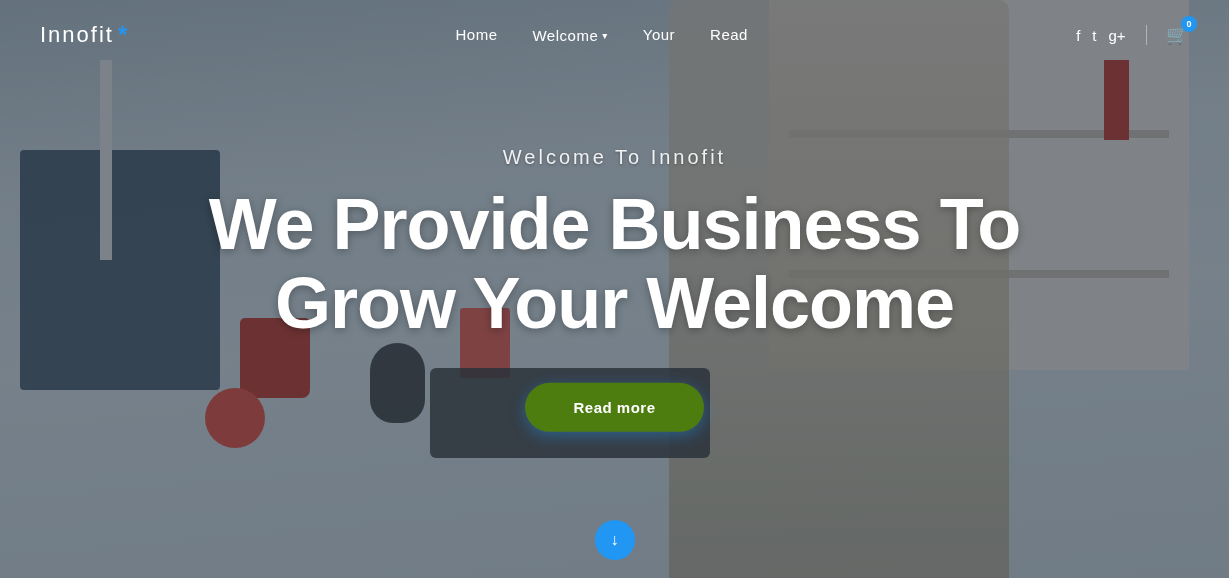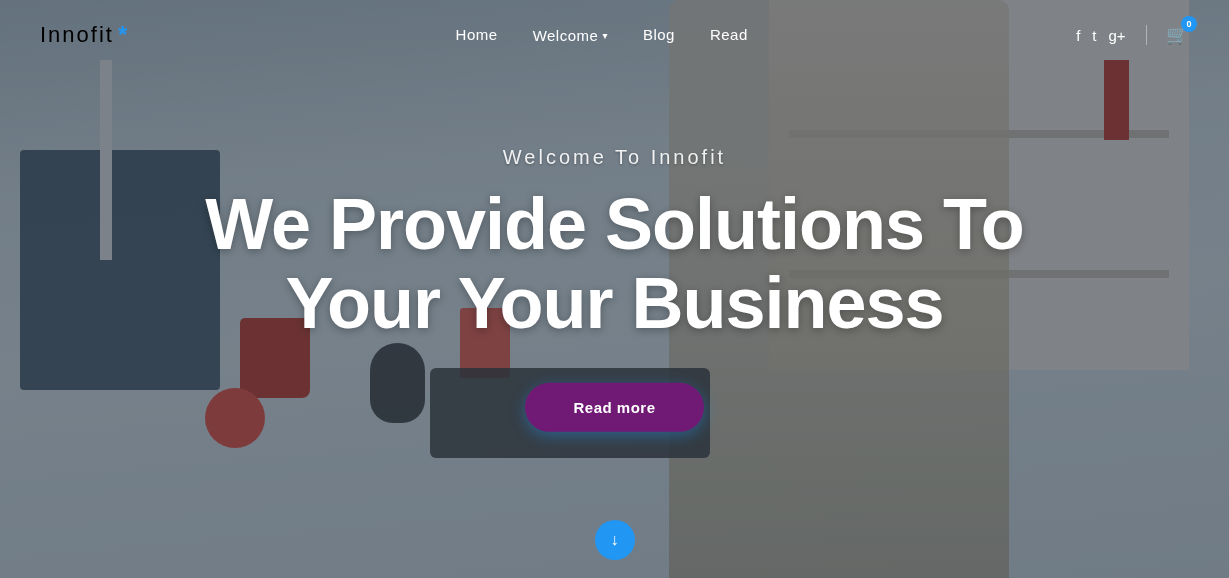--- a/index.html
+++ b/index.html
@@ -201,21 +201,21 @@
       z-index: 10;
     }
 
     .logo {
       display: flex;
       align-items: center;
       gap: 2px;
     }
 
     .logo-text {
-      color: #000000;
+      color: #ffffff;
       font-size: 22px;
       font-weight: 400;
       letter-spacing: 2px;
     }
 
     .logo-asterisk {
       color: #2196F3;
       font-size: 24px;
       font-weight: 700;
       margin-left: 2px;
@@ -324,21 +324,21 @@
       font-size: 72px;
       font-weight: 800;
       line-height: 1.1;
       text-shadow: 0 2px 8px rgba(0,0,0,0.3);
       margin-bottom: 40px;
       letter-spacing: -1px;
     }
 
     .read-more-btn {
       display: inline-block;
-      background: #701a75;
+      background: #4d7c0f;
       color: #ffffff;
       font-size: 15px;
       font-weight: 600;
       padding: 16px 48px;
       border-radius: 50px;
       text-decoration: none;
       cursor: pointer;
       border: none;
       letter-spacing: 0.5px;
       box-shadow: 0 4px 15px rgba(33,150,243,0.4);
@@ -397,21 +397,21 @@
       <li>
         <a href="#">Home</a>
       </li>
       <li>
         <a href="#" class="has-dropdown">
           <span>Welcome</span>
           <span class="chevron-down">▾</span>
         </a>
       </li>
       <li>
-        <a href="#">Blog</a>
+        <a href="#">Your</a>
       </li>
       <li>
         <a href="#">Read</a>
       </li>
     </ul>
 
     <div class="nav-right">
       <div class="social-icons">
         <a href="#" class="social-icon">f</a>
         <a href="#" class="social-icon">t</a>
@@ -421,22 +421,22 @@
       <div class="cart-icon-wrap">
         <span class="cart-icon">🛒</span>
         <span class="cart-badge">0</span>
       </div>
     </div>
   </nav>
 
   <div class="hero-content">
     <p class="hero-subtitle">Welcome To Innofit</p>
     <h1 class="hero-title">
-      <span>We Provide Solutions To</span><br>
-      <span>Your Your Business</span>
+      <span>We Provide Business To</span><br>
+      <span>Grow Your Welcome</span>
     </h1>
     <button class="read-more-btn">Read more</button>
   </div>
 
   <div class="scroll-indicator">
     <span class="scroll-arrow">↓</span>
   </div>
 </div>
 
 </body></html>

